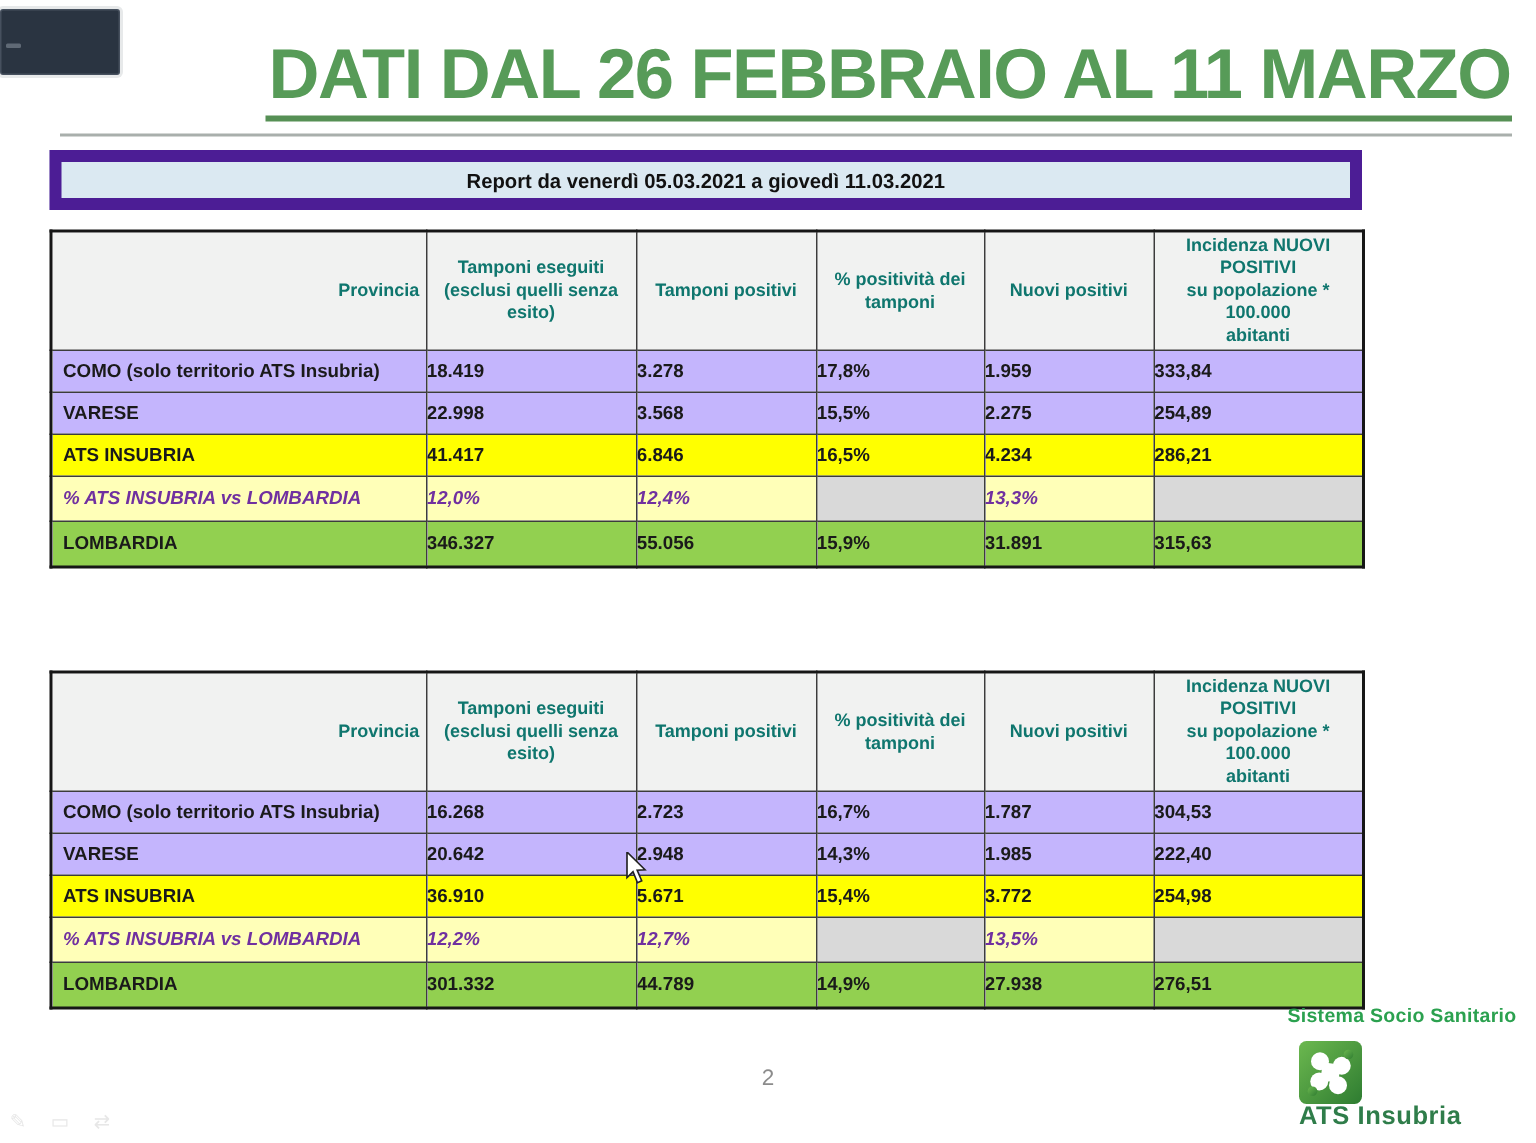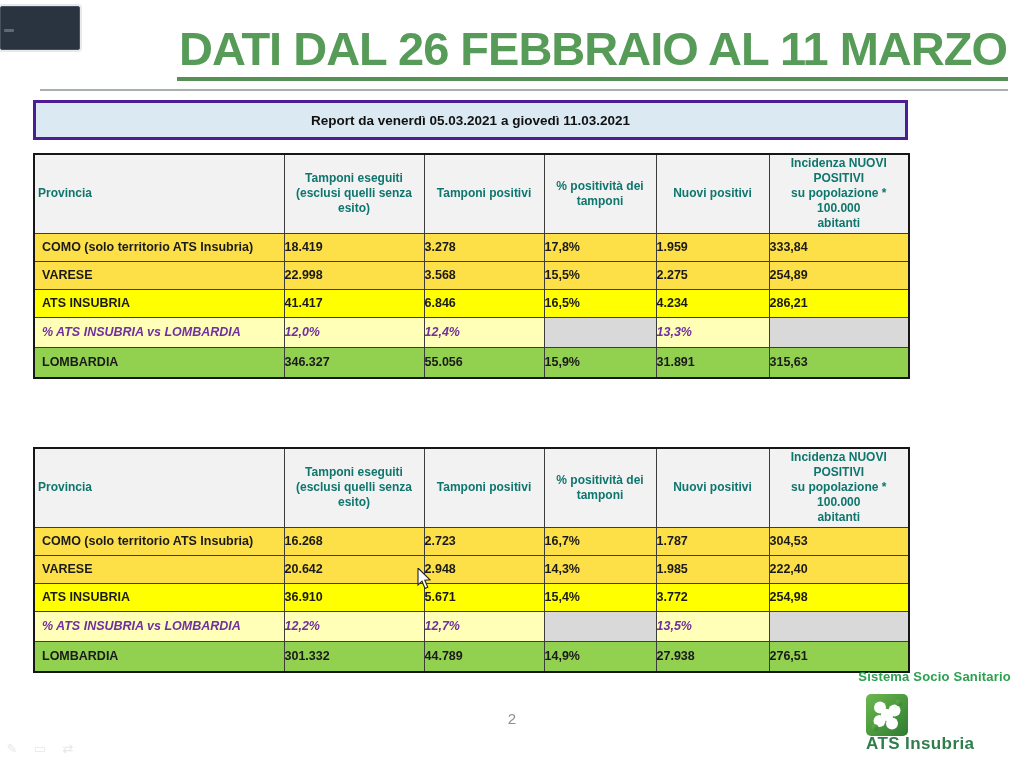--- a/index.html
+++ b/index.html
@@ -27,21 +27,21 @@
     position:absolute; left:170px; top:21px; width:846px;
     text-align:center; font-size:47px; font-weight:700;
     letter-spacing:-1px; color:#579b58; white-space:nowrap;
   }
   .title-underline { position:absolute; left:177px; top:77px; width:831px; height:4px; background:#569055; }
   .divider-line   { position:absolute; left:40px;  top:89px; width:968px; height:2px; background:#a9afac; }
 
   
   .banner {
     position:absolute; left:33px; width:875px; height:40px;
-    border:3px solid #4c1d95; display:flex; align-items:center; justify-content:center;
+    border:8px solid #4c1d95; display:flex; align-items:center; justify-content:center;
     font-size:13.5px; font-weight:700; color:#111;
   }
   .banner.blue { top:100px; background:#dbe9f2; }
   .banner.pink { top:395px; background:#f2dddb; }
 
   
   table.report {
     position:absolute; left:33px; width:875px;
     border-collapse:collapse; table-layout:fixed;
     border:2px solid #161616;
@@ -50,25 +50,25 @@
   table.report.t1 { top:153px; }
   table.report.t2 { top:447px; }
   table.report th, table.report td {
     border:1px solid #3c3c3c; overflow:hidden; white-space:nowrap;
   }
   table.report th {
     background:#f1f2f1; font-weight:700; font-size:12px; color:#0f766e;
     text-align:center; white-space:pre-line; line-height:15px; height:79px;
     padding:0 4px;
   }
-  table.report th.provincia { text-align:left; padding-left:3px; }
+  table.report th.provincia { text-align:right; padding-left:20px; }
   table.report td { height:28px; padding:0; font-weight:600; }
   table.report td.label { text-align:left; padding-left:7px; }
   table.report td.val   { text-align:left; padding-right:9px; }
-  tr.plain td  { background:#fde047; }
+  tr.plain td  { background:#c4b5fd; }
   tr.yellow td { background:#ffff00; font-weight:700; }
   tr.pct td    { background:#ffffb8; color:#7030a0; font-style:italic; font-weight:700; height:30px;margin-top:20px; }
   tr.pct td.gray { background:#d9d9d9; }
   tr.green td  { background:#92d050; font-weight:700; height:31px; }
 
   
   .cursor { position:absolute; left:417px; top:568px; width:15px; height:22px; }
 
   
   .sistema {

